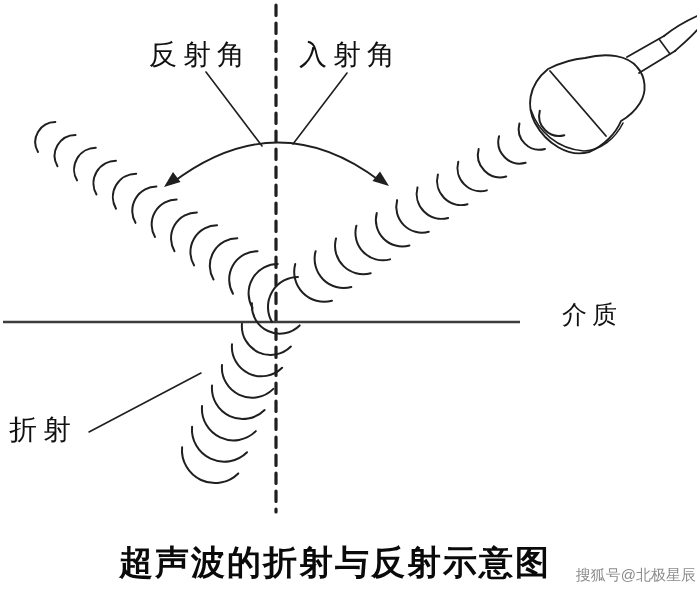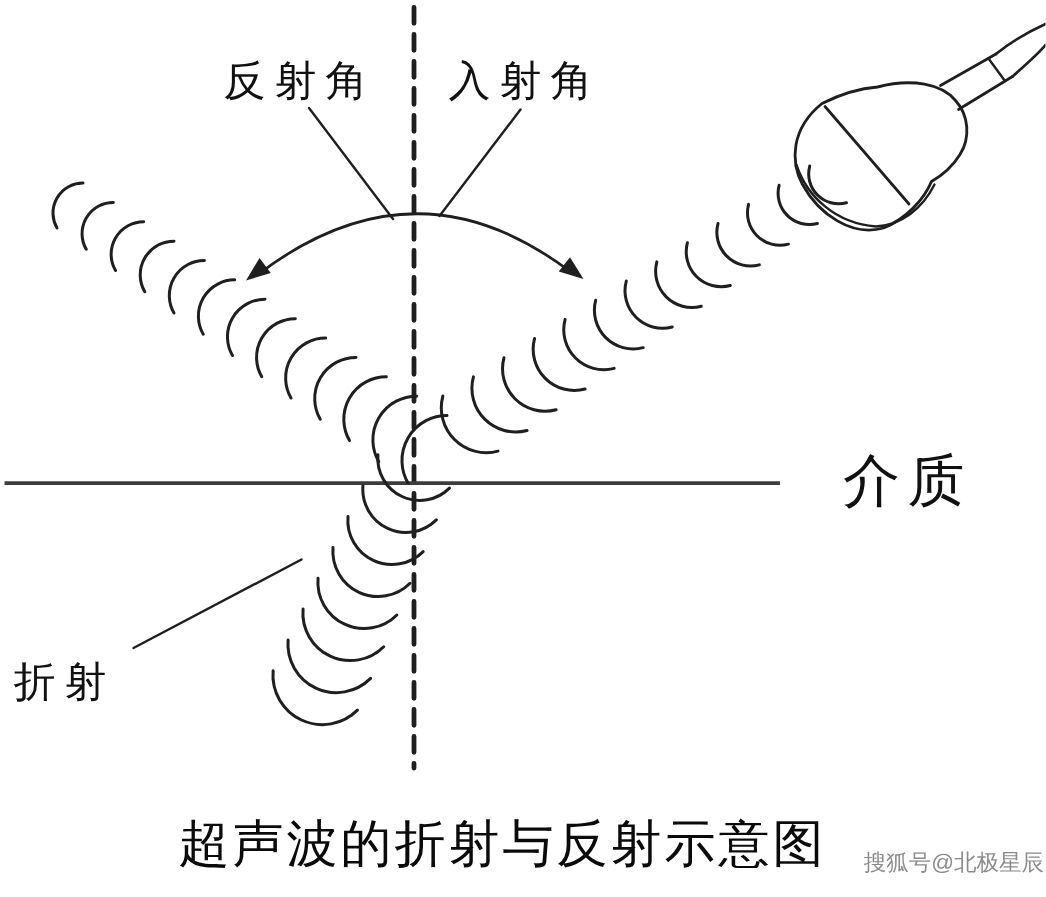--- a/index.html
+++ b/index.html
@@ -21,26 +21,26 @@
   .stroke{stroke:var(--line);fill:none;stroke-linecap:round;stroke-linejoin:round;}
   .wave{stroke:var(--line);fill:none;stroke-width:2;stroke-linecap:round;}
   .lbl{
     position:absolute;
     color:#111;
     font-size:28px;
     letter-spacing:6px;
     line-height:1.1;
     white-space:nowrap;
   }
-  .lbl-medium{font-size:38px;letter-spacing:5px;}
+  .lbl-medium{font-size:25px;letter-spacing:5px;}
   .caption{
     position:absolute;
     left:119px;top:540px;
     font-size:34px;
-    font-weight:400;
+    font-weight:700;
     letter-spacing:2px;
     color:#0a0a0a;
     white-space:nowrap;
   }
   .watermark{
     position:absolute;
     right:1px;top:566px;
     font-size:15px;
     letter-spacing:0px;
     color:var(--watermark-text);
@@ -129,18 +129,18 @@
       </g>
     </g>
   </svg>
 
   <div class="lbl" style="left:299px;top:40px;">入射角</div>
 
   <div class="lbl" style="left:149px;top:40px;">反射角</div>
 
   <div class="lbl lbl-medium" style="left:562px;top:301px;">介质</div>
 
-  <div class="lbl" style="left:9px;top:443px;font-family:Liberation Mono, monospace;">折射</div>
+  <div class="lbl" style="left:9px;top:415px;">折射</div>
 
   <div class="caption">超声波的折射与反射示意图</div>
 
   <div class="watermark">搜狐号@北极星辰</div>
 </div>
 
 </body></html>

